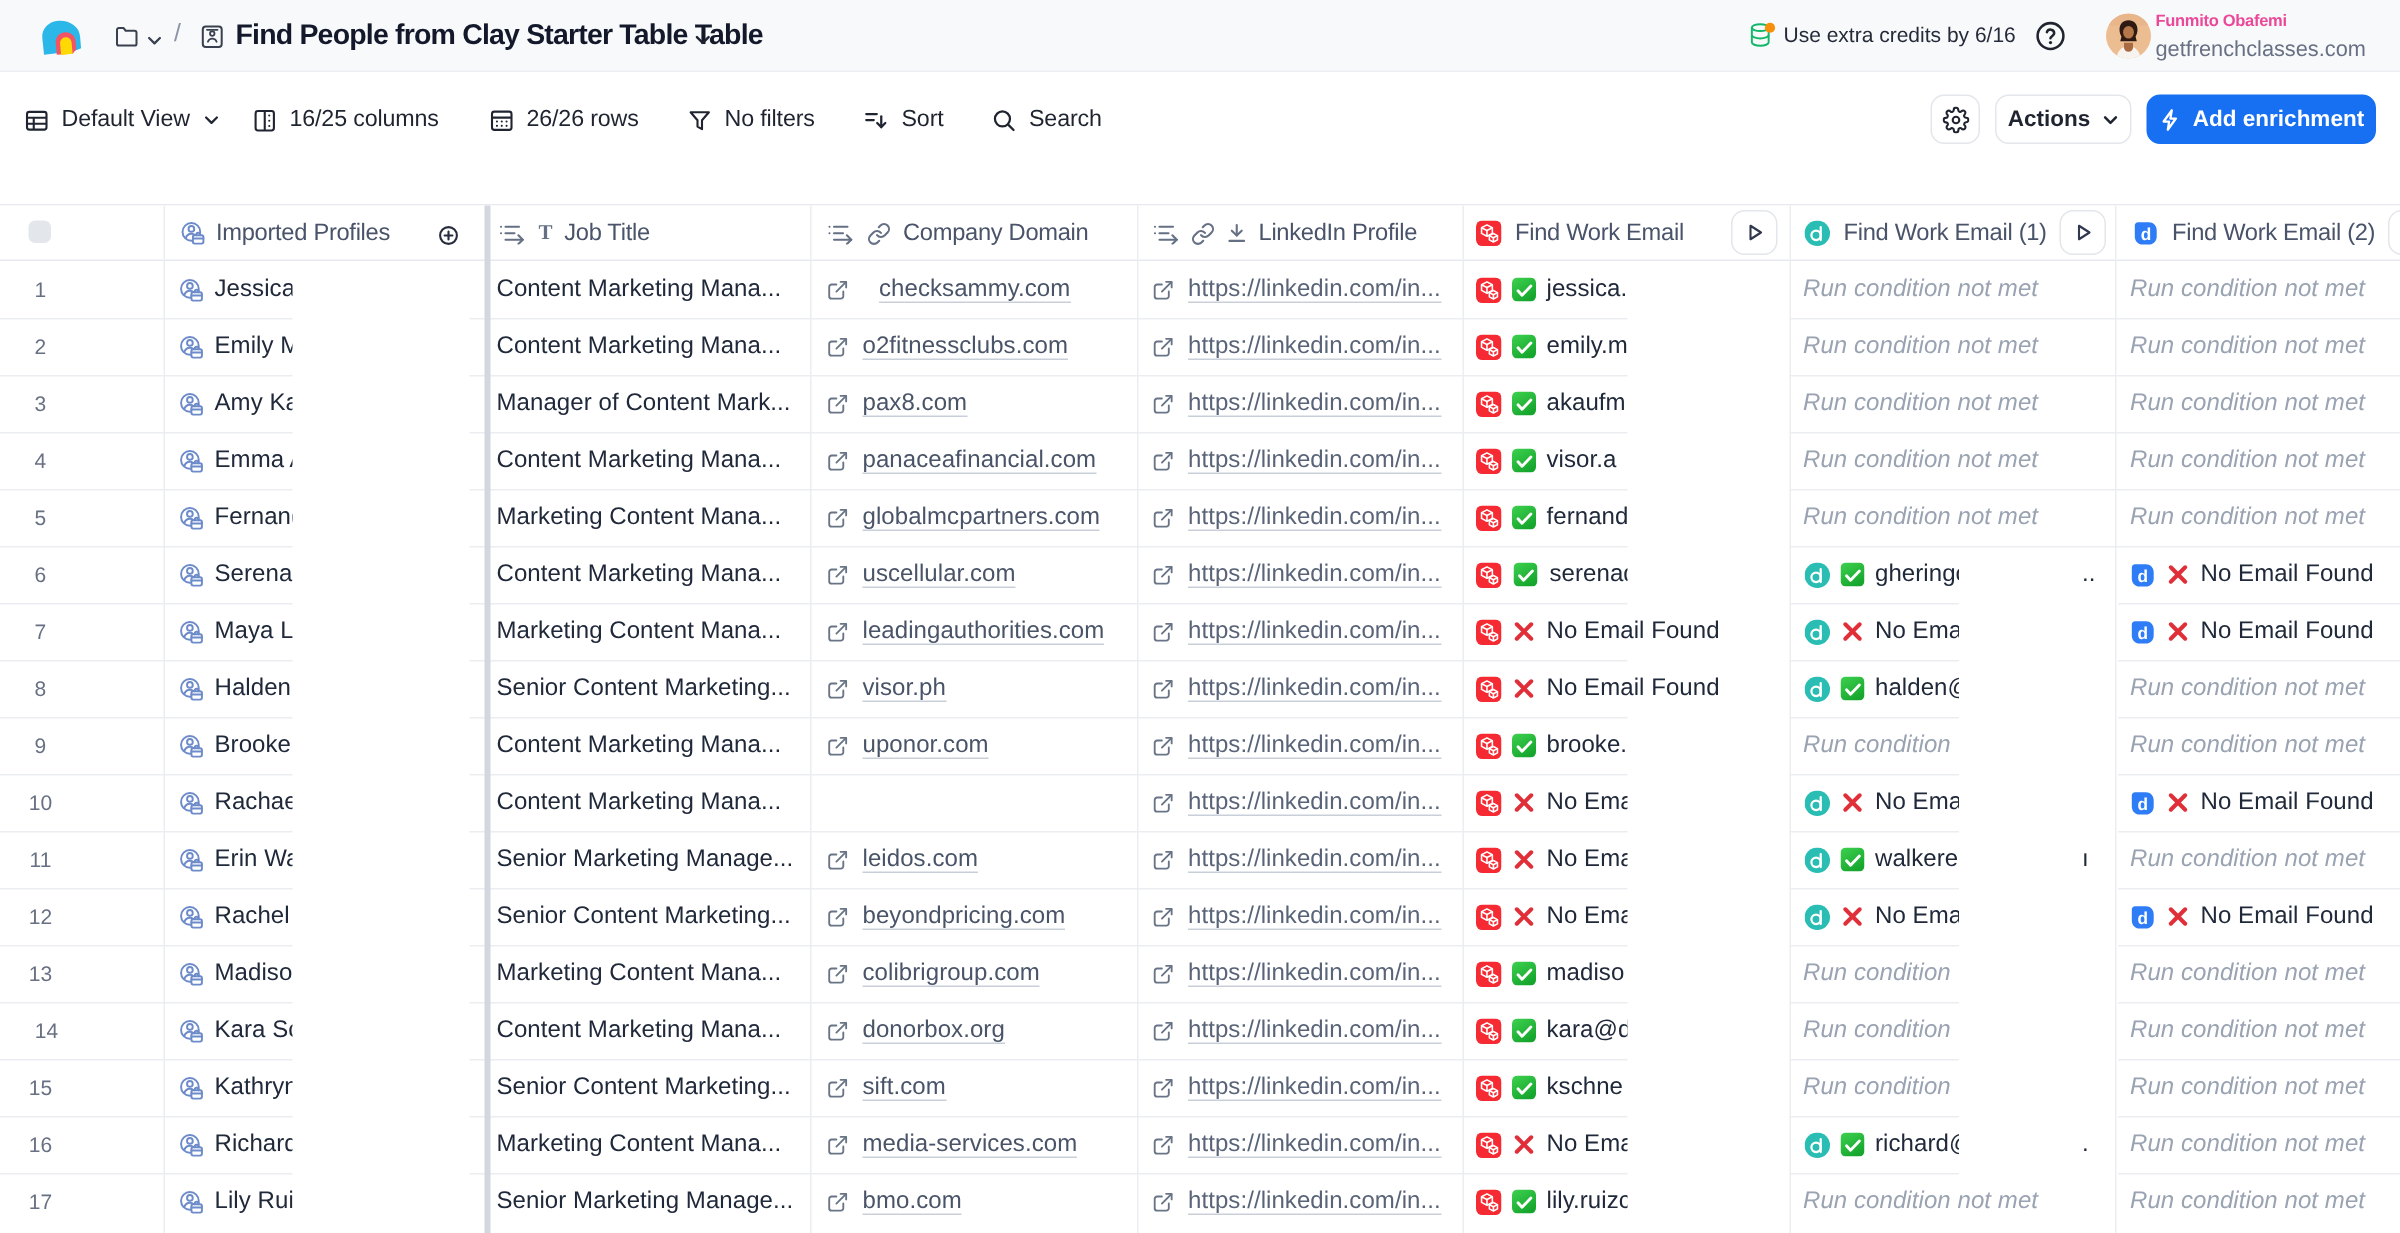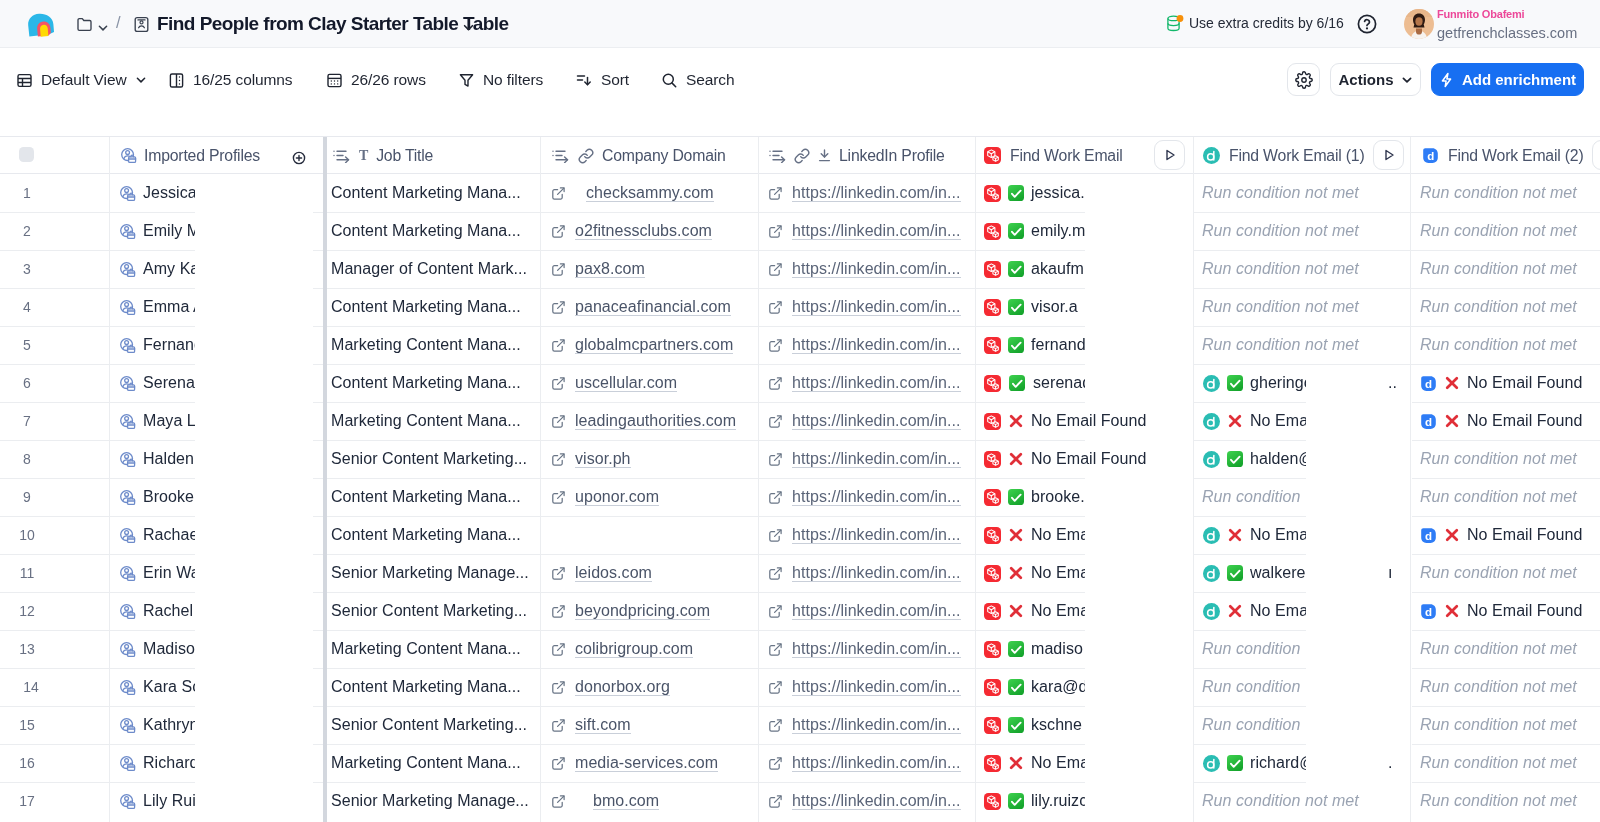--- a/index.html
+++ b/index.html
@@ -1471,21 +1471,21 @@
           <circle cx="7.6" cy="5.6" r="1.9" fill="none"></circle>
           <path d="M3.9 11.6c.6-1.8 2-2.8 3.7-2.8 1 0 1.9.34 2.6 1" fill="none"></path>
           <rect x="8.6" y="9.8" width="7" height="5.6" rx="1.2" fill="#fff"></rect>
           <path d="M10.9 9.8v-.5a1.2 1.2 0 0 1 1.2-1.2h.2a1.2 1.2 0 0 1 1.2 1.2v.5" fill="none"></path>
           <path d="M8.6 12h7"></path>
         </g>
       </svg>
       <span>Lily Rui</span>
     </div>
 <div class="cell" style="left:331px;top:782px;width:205px;overflow:hidden">Senior Marketing Manage...</div>
-<div class="cell" style="left:551px;top:782px;width:204px;gap:27px;overflow:hidden">
+<div class="cell" style="left:551px;top:782px;width:204px;gap:9px;overflow:hidden">
       <svg width="15" height="15" viewBox="0 0 15 15" style="vertical-align:-2px" xmlns="http://www.w3.org/2000/svg">
         <g fill="none" stroke="#697586" stroke-width="1.25" stroke-linecap="round" stroke-linejoin="round">
           <path d="M11.2 8.3v3.2a1.6 1.6 0 0 1-1.6 1.6H3.4a1.6 1.6 0 0 1-1.6-1.6V5.3a1.6 1.6 0 0 1 1.6-1.6h3.2"></path>
           <path d="M9.4 1.9h3.7v3.7"></path>
           <path d="M6.6 8.4 12.9 2.1"></path>
         </g>
       </svg>
       <span class="link">bmo.com</span>
     </div>
 <div class="cell" style="left:768px;top:782px;width:204px;gap:9px;overflow:hidden">

